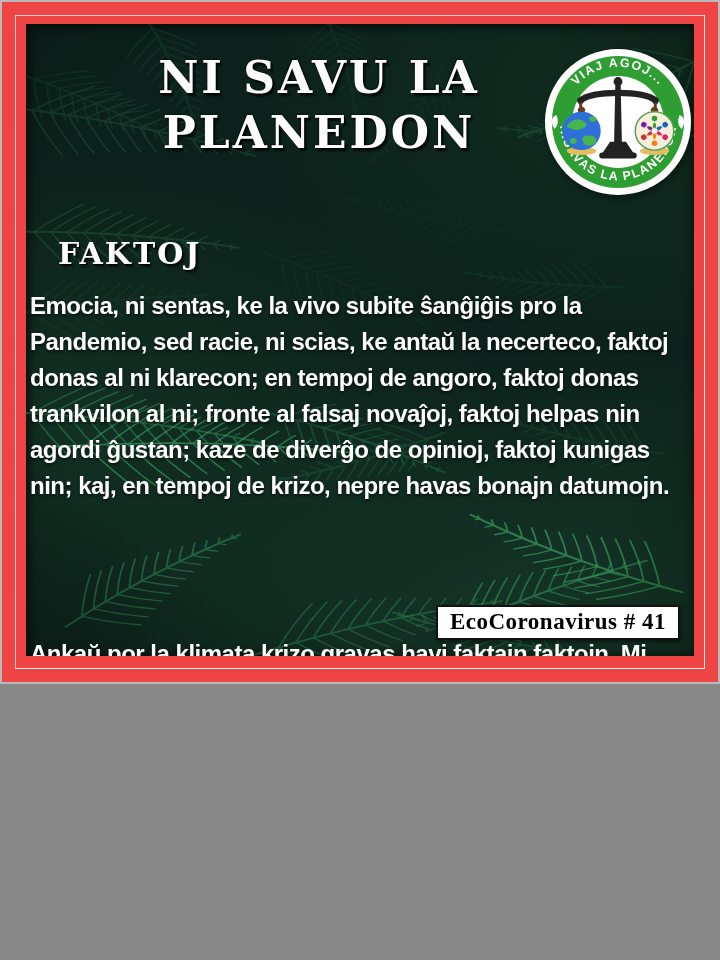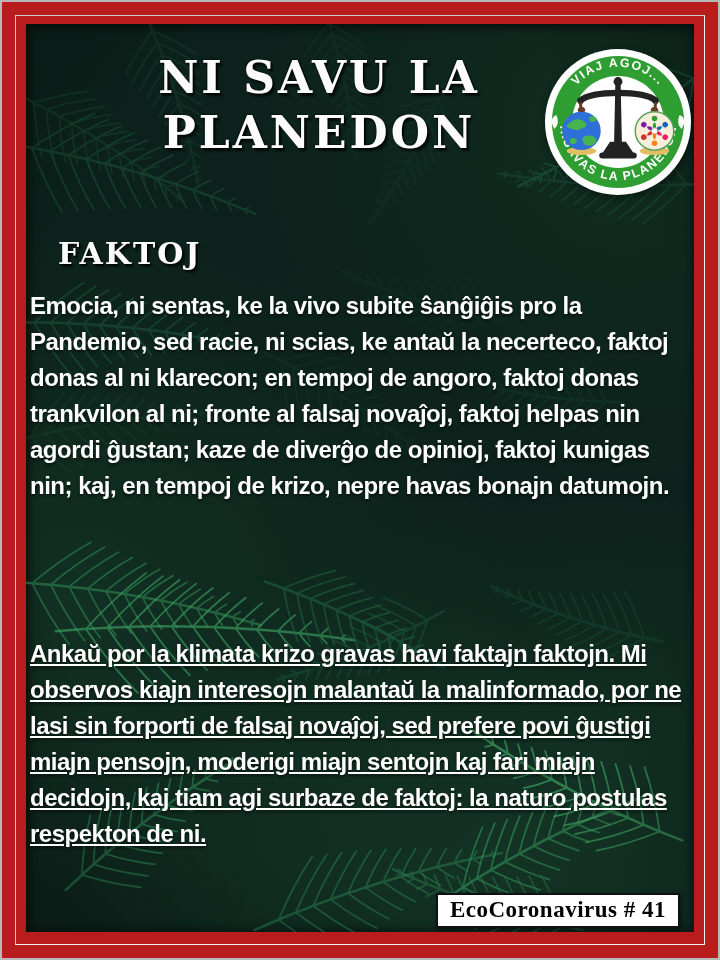--- a/index.html
+++ b/index.html
@@ -1,16 +1,16 @@
 <!DOCTYPE html>
 <html><head>
 <meta charset="utf-8">
 <style>
   html,body{margin:0;padding:0;background:#888;}
-  .page{position:relative;width:720px;height:960px;background:#b91c1c;
+  .page{position:relative;width:720px;height:684px;background:#ef4444;
         border:2px solid #b9b9b9;box-sizing:border-box;overflow:hidden;
         font-family:"Liberation Sans","DejaVu Sans",sans-serif;}
   .bevel{position:absolute;inset:13px;pointer-events:none;
          border-top:1px solid #cccccc;border-left:1px solid #cccccc;
          border-right:1px solid #f1f1f1;border-bottom:1px solid #f1f1f1;}
   .photo{position:absolute;left:24px;top:22px;right:24px;bottom:26px;
          background:
            radial-gradient(140% 90% at 85% 100%, rgba(31,82,54,.50), transparent 55%),
            radial-gradient(120% 80% at 8% 65%, rgba(25,66,45,.45), transparent 55%),
            radial-gradient(100% 70% at 90% 12%, rgba(23,61,41,.40), transparent 60%),
@@ -28,21 +28,21 @@
         filter:drop-shadow(2px 3px 4px rgba(0,0,0,.45));}
   .heading{position:absolute;left:32px;
            font-family:"DejaVu Serif","Liberation Serif",serif;font-weight:bold;
            font-size:30px;letter-spacing:2px;color:#fcfcfc;
            text-shadow:1px 1px 0 rgba(0,0,0,.9),2.5px 2.5px 2px rgba(0,0,0,.6);}
   .h1{top:212px;} .h2{top:534px;}
   .body{position:absolute;left:4px;right:4px;text-align:left;color:#ffffff;
         font-weight:bold;font-size:24px;line-height:36px;letter-spacing:-0.5px;
         text-shadow:0 2px 3px rgba(0,0,0,.6);}
   .b1{top:264px;} .b2{top:612px;text-decoration:underline;}
-  .badge{position:absolute;right:14px;bottom:4px;background:#ffffff;
+  .badge{position:absolute;right:14px;bottom:16px;background:#ffffff;
          border:2px solid #111111;padding:2px 12px 3px 12px;color:#000;
          font-family:"Liberation Serif","DejaVu Serif",serif;font-weight:bold;
          font-size:23px;letter-spacing:.5px;box-shadow:1px 2px 4px rgba(0,0,0,.5);}
   .arc-text{font-family:"Liberation Sans","DejaVu Sans",sans-serif;font-weight:bold;
             font-size:12.5px;letter-spacing:1.6px;fill:#ffffff;}
 </style>
 </head>
 <body>
 
 <div class="page">

